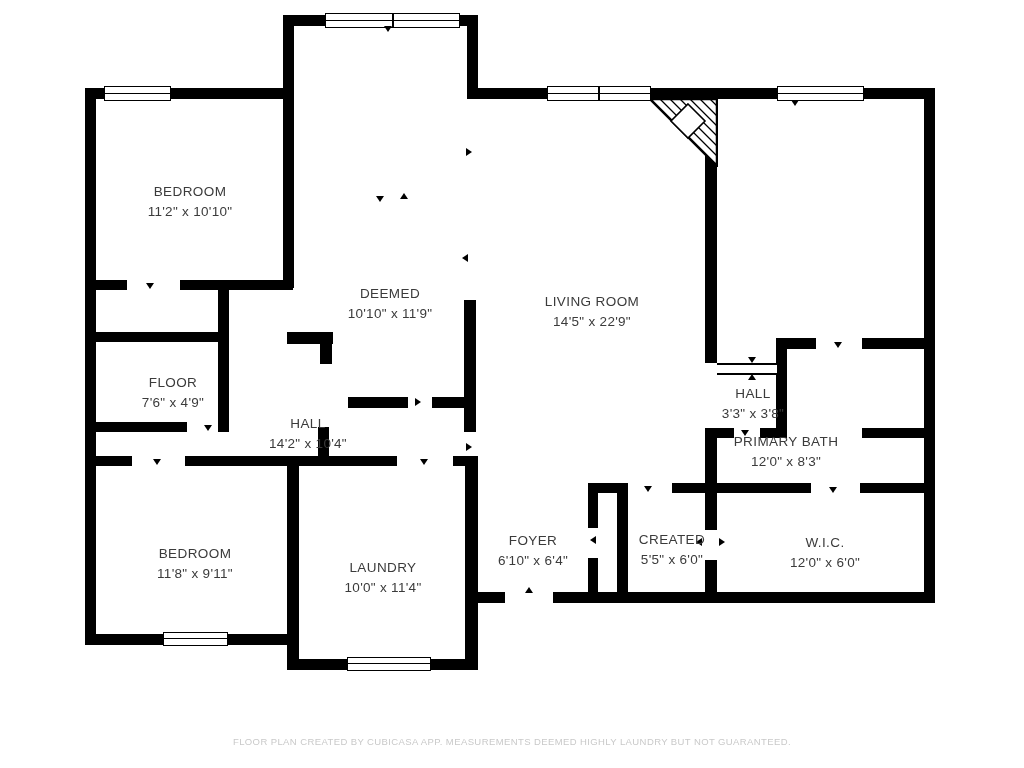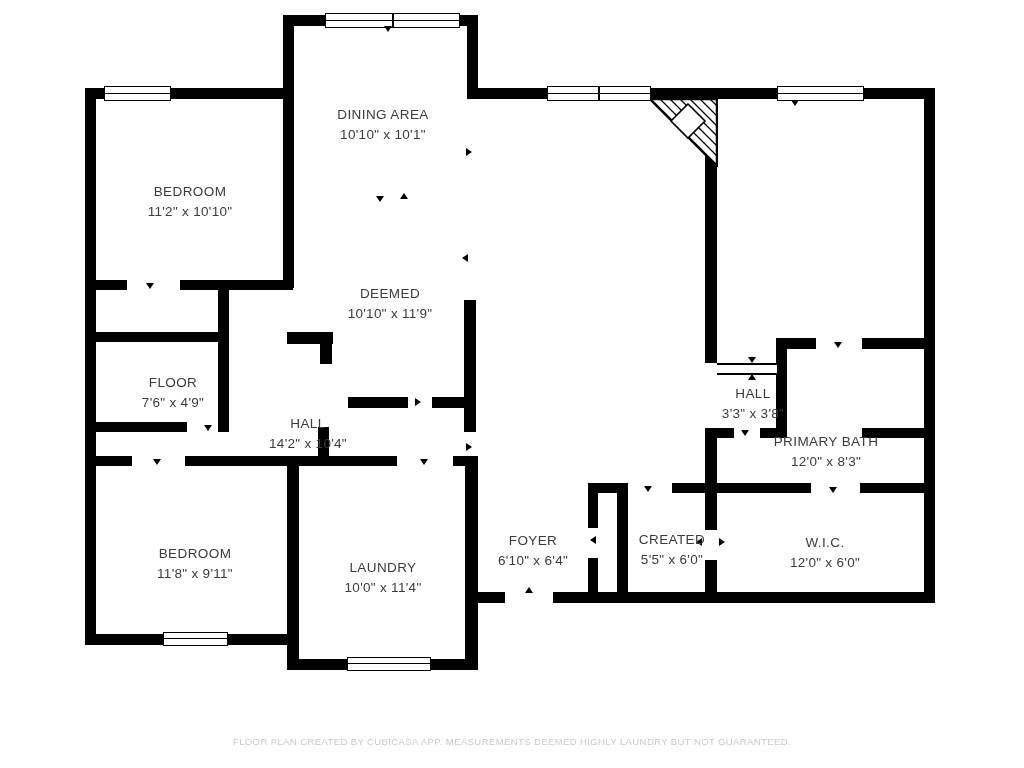--- a/index.html
+++ b/index.html
@@ -129,41 +129,41 @@
   <div class="arr up" style="left:400px;top:193px"></div>
   <div class="arr down" style="left:748px;top:357px"></div>
   <div class="arr up" style="left:748px;top:374px"></div>
   <div class="arr down" style="left:384px;top:26px"></div>
   <div class="arr down" style="left:791px;top:100px"></div>
 
   <div class="room" style="left:190px;top:202px">
     <div class="room-name">BEDROOM</div>
     <div class="room-dims">11'2" x 10'10"</div>
   </div>
-  <div class="room" style="left:383px;top:125px">
-    <div class="room-name">DINING AREA</div>
-    <div class="room-dims">10'10" x 10'1"</div>
-  </div>
   <div class="room" style="left:390px;top:304px">
     <div class="room-name">DEEMED</div>
     <div class="room-dims">10'10" x 11'9"</div>
+  </div>
+  <div class="room" style="left:592px;top:312px">
+    <div class="room-name">LIVING ROOM</div>
+    <div class="room-dims">14'5" x 22'9"</div>
   </div>
   <div class="room" style="left:173px;top:393px">
     <div class="room-name">FLOOR</div>
     <div class="room-dims">7'6" x 4'9"</div>
   </div>
   <div class="room" style="left:308px;top:434px">
     <div class="room-name">HALL</div>
     <div class="room-dims">14'2" x 10'4"</div>
   </div>
   <div class="room" style="left:753px;top:404px">
     <div class="room-name">HALL</div>
     <div class="room-dims">3'3" x 3'8"</div>
   </div>
-  <div class="room" style="left:826px;top:452px">
+  <div class="room" style="left:786px;top:452px">
     <div class="room-name">PRIMARY BATH</div>
     <div class="room-dims">12'0" x 8'3"</div>
   </div>
   <div class="room" style="left:195px;top:564px">
     <div class="room-name">BEDROOM</div>
     <div class="room-dims">11'8" x 9'11"</div>
   </div>
   <div class="room" style="left:383px;top:578px">
     <div class="room-name">LAUNDRY</div>
     <div class="room-dims">10'0" x 11'4"</div>

